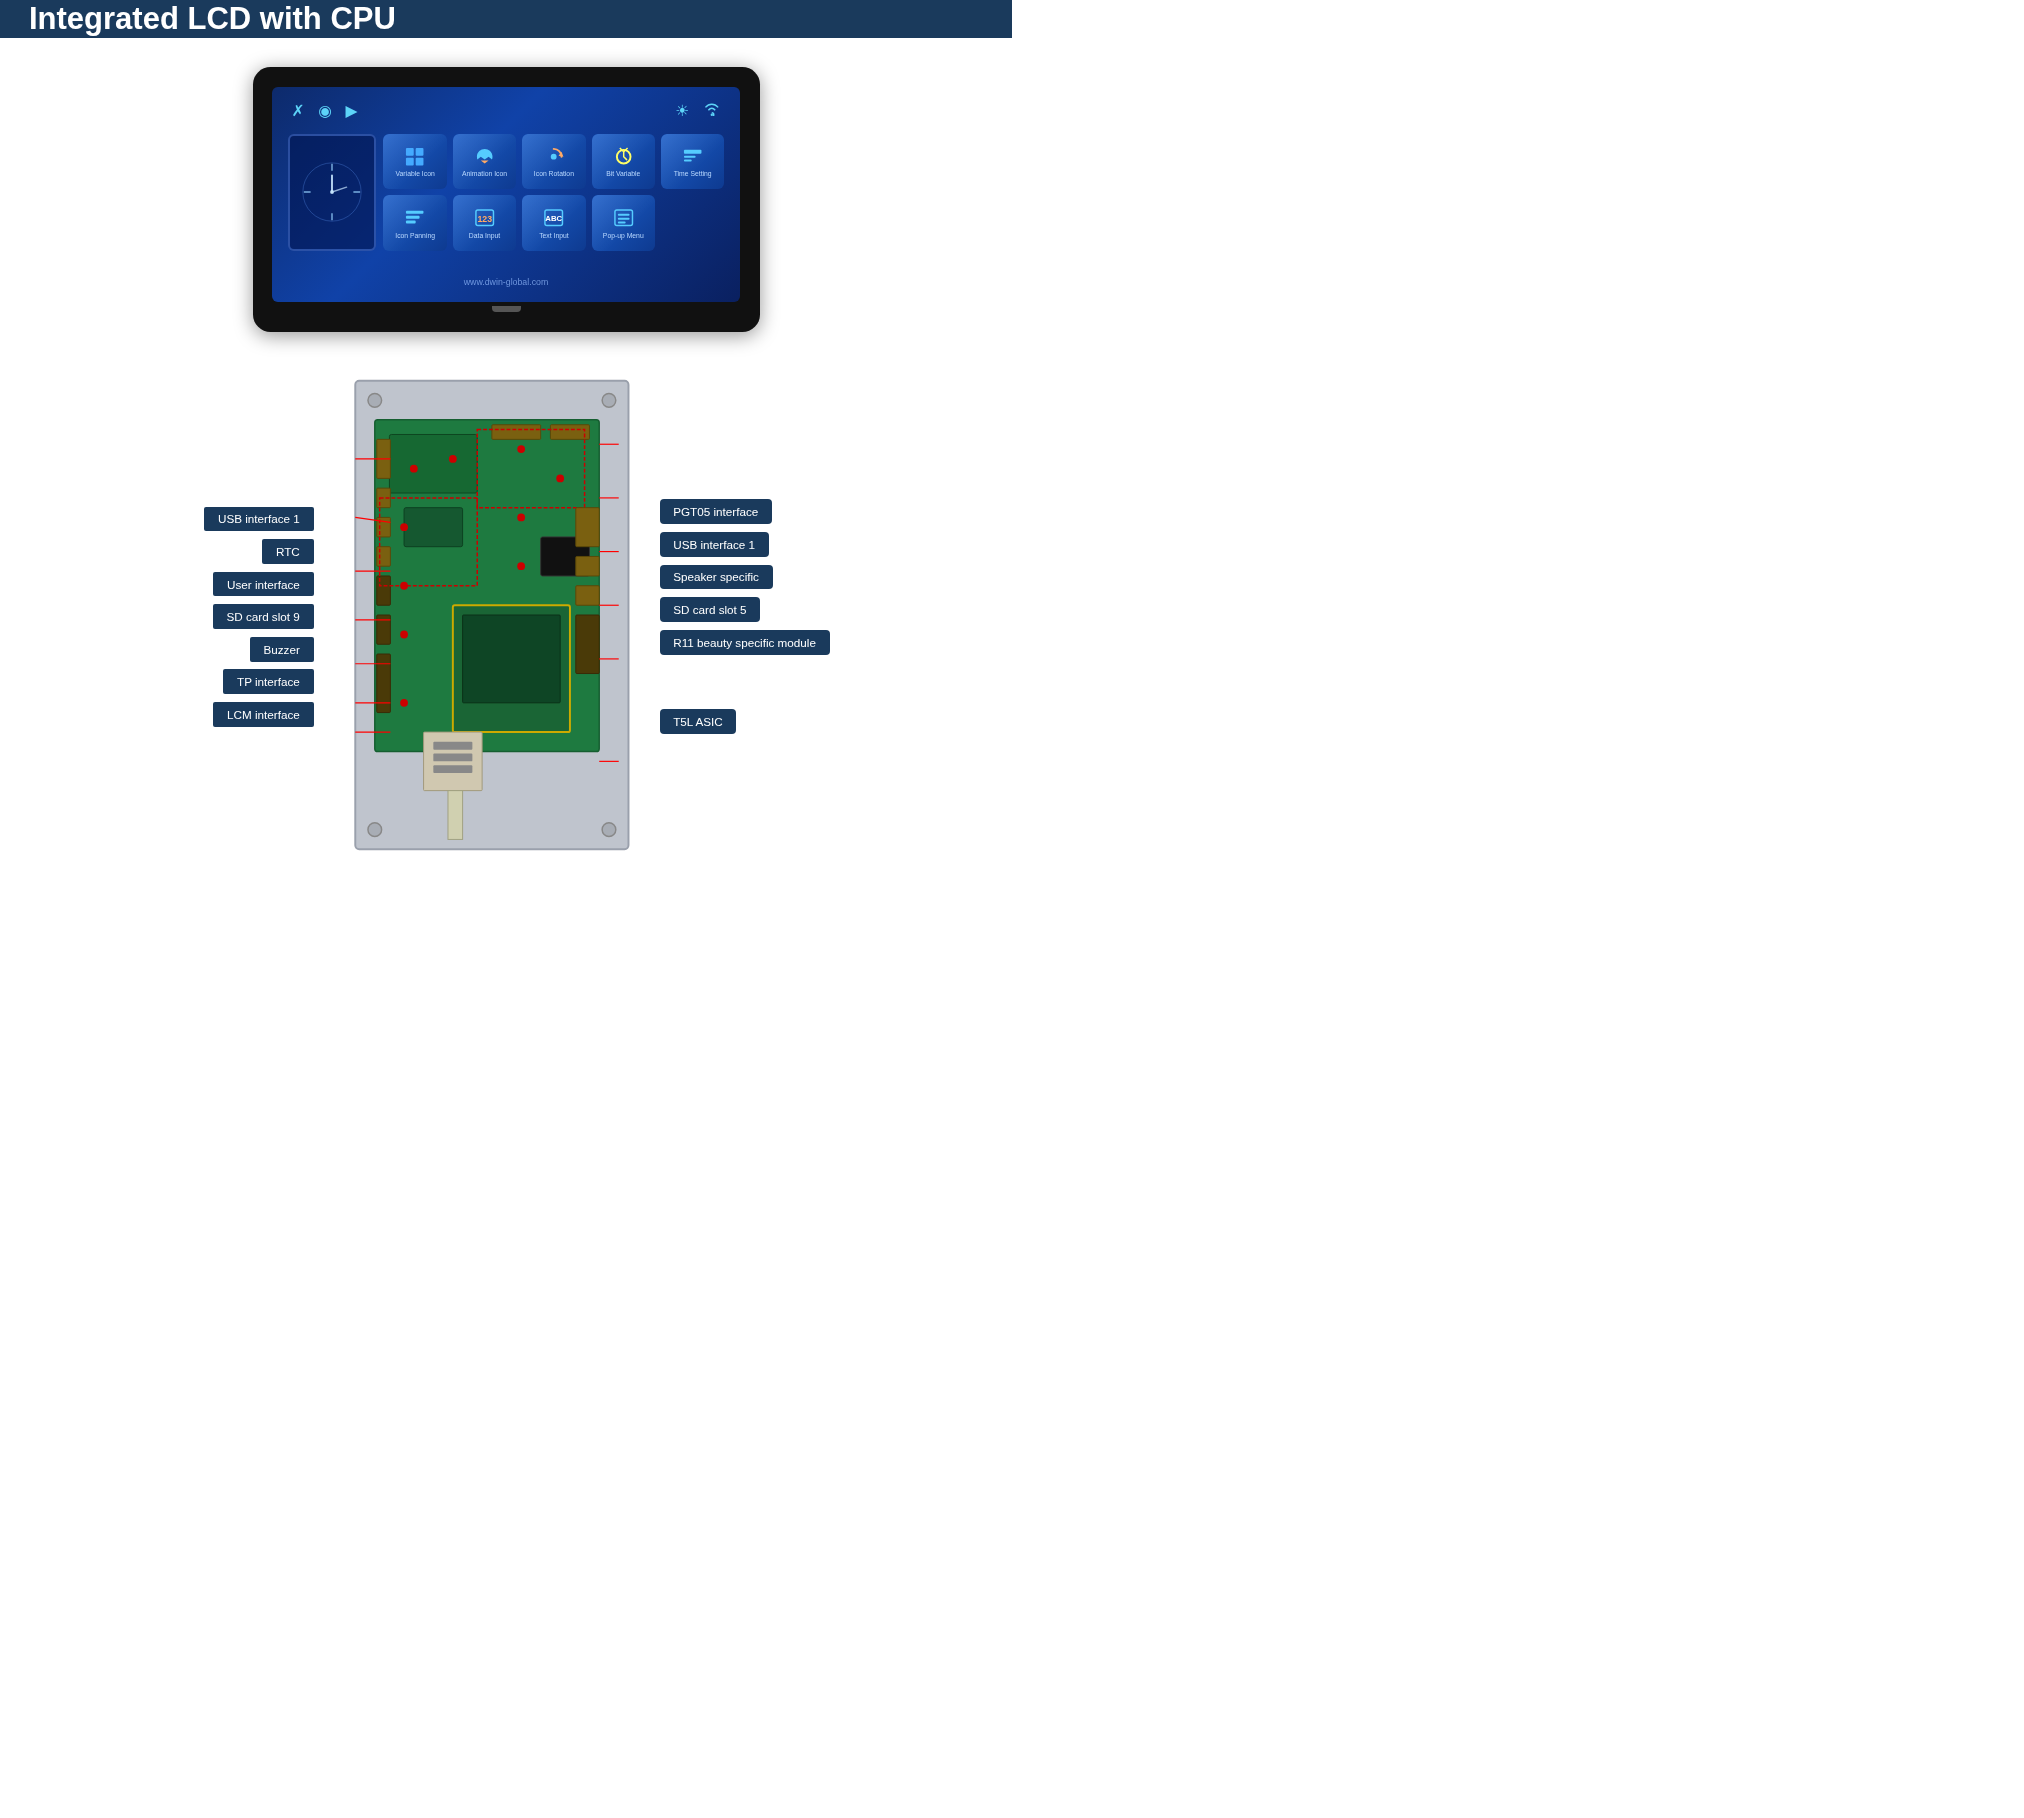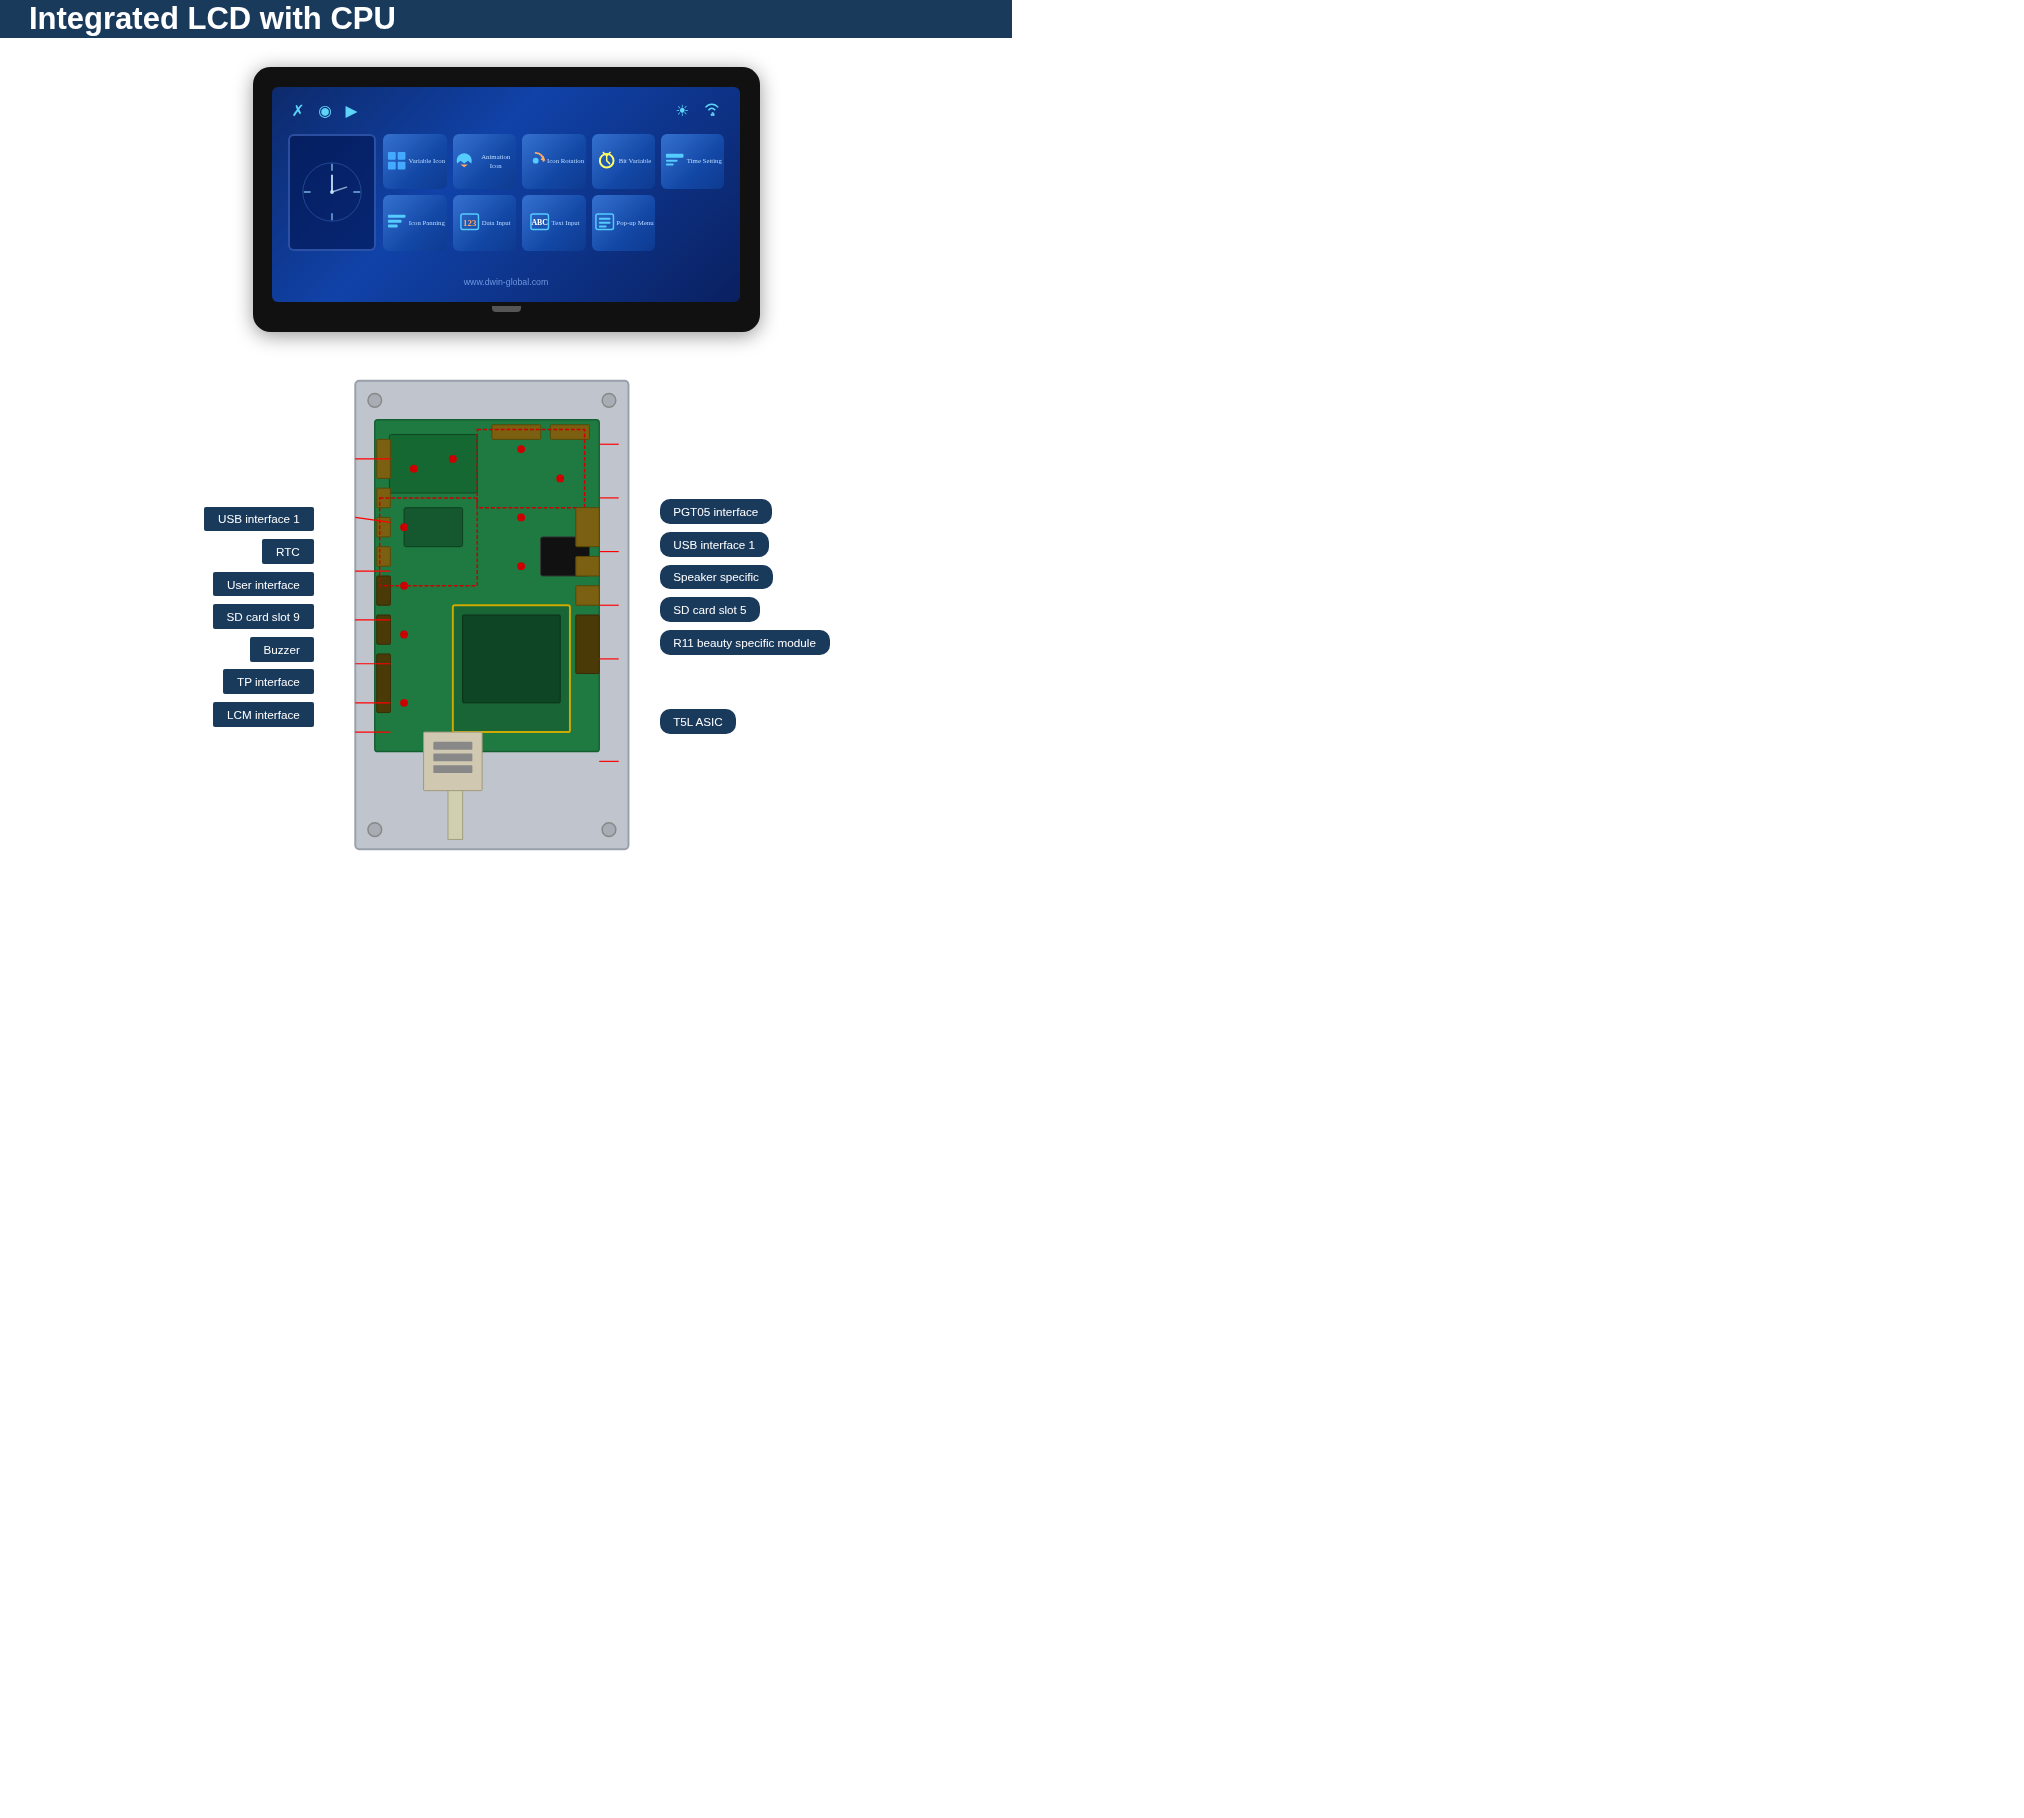--- a/index.html
+++ b/index.html
@@ -97,27 +97,26 @@
       grid-template-columns: repeat(5, 1fr);
       grid-template-rows: repeat(2, 1fr);
       gap: 5.9px;
     }
 
     .lcd-tile {
       background: linear-gradient(135deg, #1a5dc8 0%, #0e3a90 100%);
       border-radius: 5.9px;
       padding: 0;
       display: flex;
-      flex-direction: row;
+      flex-direction: column;
       align-items: center;
       justify-content: center;
       min-height: 54px;
       position: relative;
       overflow: hidden;
-      font-family: Liberation Serif, serif;
     }
 
     .lcd-tile::before {
       content: '';
       position: absolute;
       top: 0;
       left: 0;
       right: 0;
       bottom: 0;
       background: linear-gradient(135deg, rgba(255,255,255,0.12) 0%, transparent 60%);
@@ -154,21 +153,21 @@
       white-space: nowrap;
       border-radius: 2px;
     }
 
     .label-box-right {
       background: #1a3a5c;
       color: #ffffff;
       padding: 5.9px 13.7px;
       font-size: 11.7px;
       white-space: nowrap;
-      border-radius: 10px;
+      border-radius: 4px;
       text-align: left;
     }
 
     .board-row {
       display: flex;
       align-items: stretch;
       gap: 12px;
       justify-content: center;
     }
 

